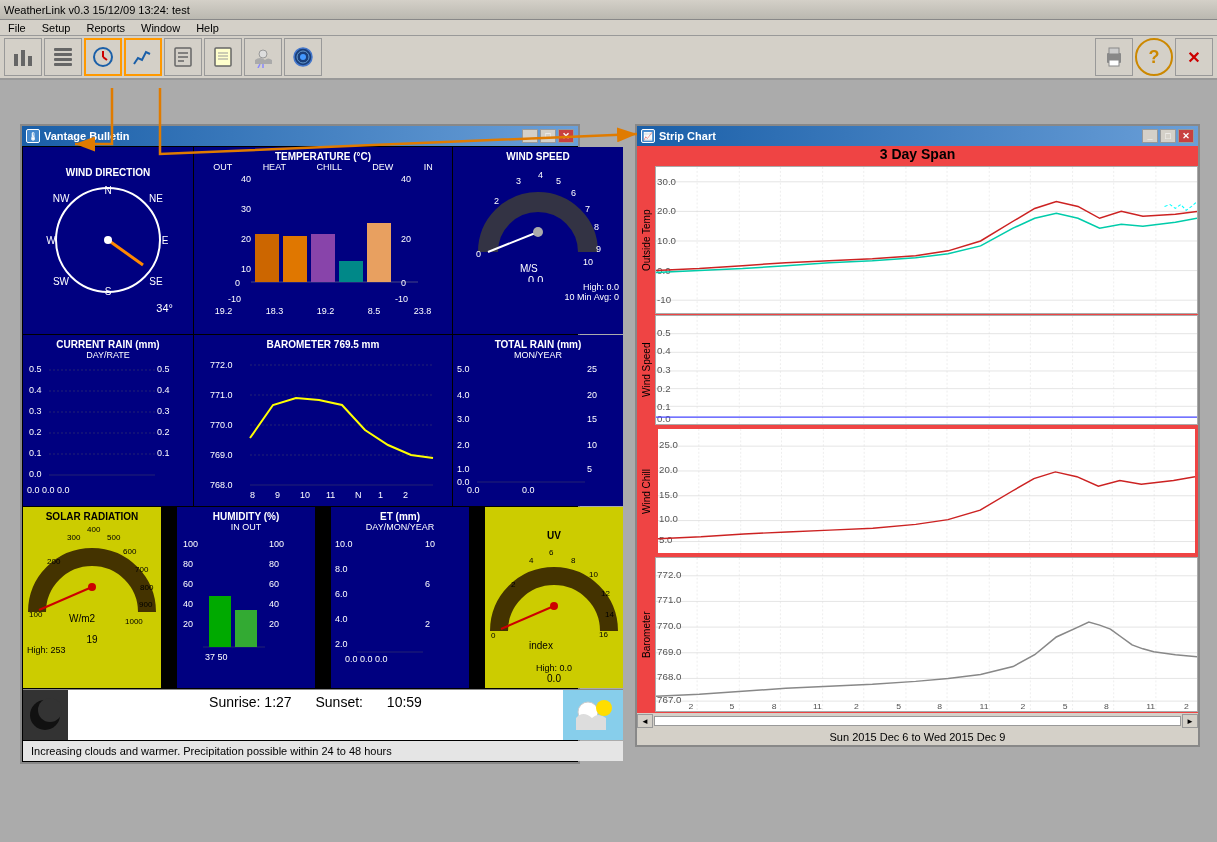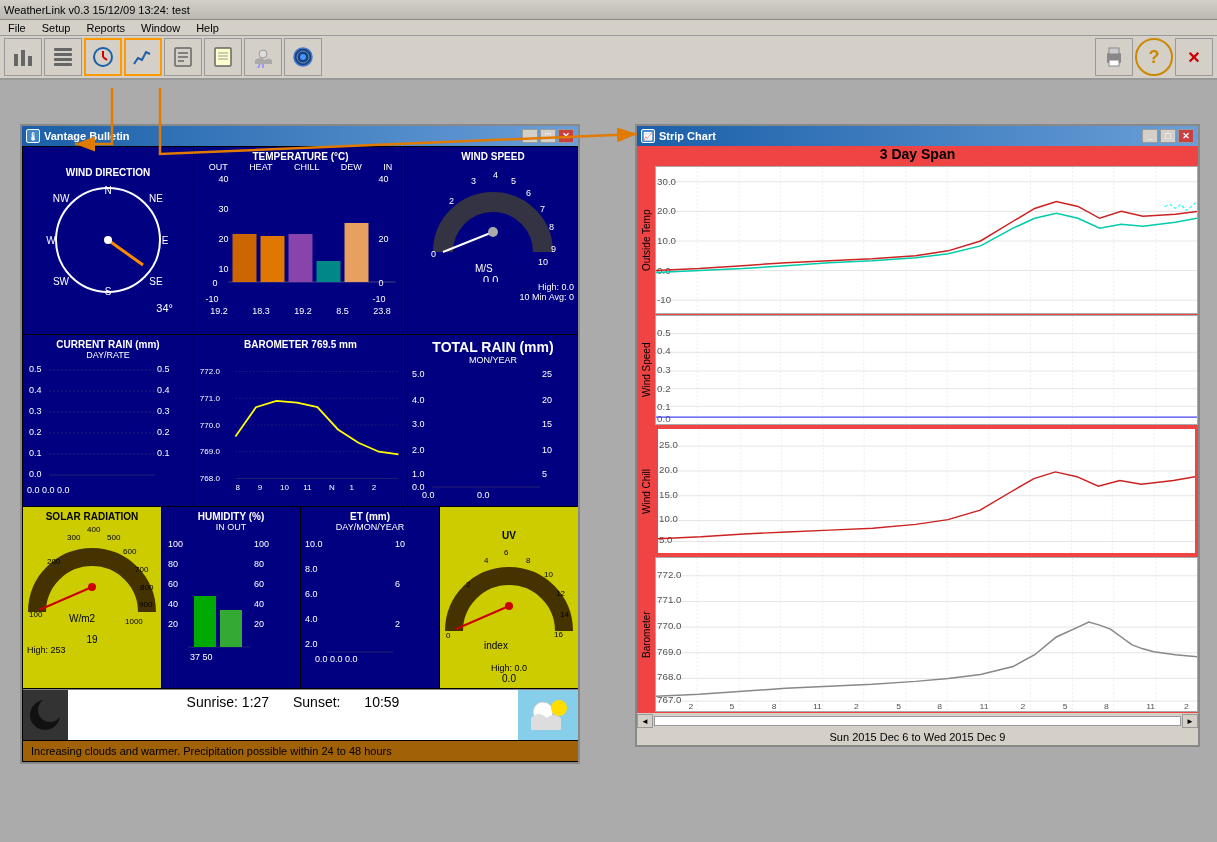--- a/index.html
+++ b/index.html
@@ -406,42 +406,42 @@
             <text x="67" y="148" fill="white" font-size="9">9</text>
             <text x="92" y="148" fill="white" font-size="9">10</text>
             <text x="118" y="148" fill="white" font-size="9">11</text>
             <text x="147" y="148" fill="white" font-size="9">N</text>
             <text x="170" y="148" fill="white" font-size="9">1</text>
             <text x="195" y="148" fill="white" font-size="9">2</text>
           </svg>
         </div>
 
         <div style="background:#000080; color:white; padding:4px;">
-          <div style="text-align:center; font-size:14px; font-weight:bold;">TOTAL RAIN (mm)</div>
+          <div style="text-align:center; font-size:10px; font-weight:bold;">TOTAL RAIN (mm)</div>
           <div style="text-align:center; font-size:9px;">MON/YEAR</div>
           <svg width="160" height="135" viewBox="0 0 160 135">
             <text x="0" y="12" fill="white" font-size="9">5.0</text>
             <text x="0" y="38" fill="white" font-size="9">4.0</text>
             <text x="0" y="62" fill="white" font-size="9">3.0</text>
             <text x="0" y="88" fill="white" font-size="9">2.0</text>
             <text x="0" y="112" fill="white" font-size="9">1.0</text>
             <text x="0" y="125" fill="white" font-size="9">0.0</text>
             <text x="130" y="12" fill="white" font-size="9">25</text>
             <text x="130" y="38" fill="white" font-size="9">20</text>
             <text x="130" y="62" fill="white" font-size="9">15</text>
             <text x="130" y="88" fill="white" font-size="9">10</text>
             <text x="130" y="112" fill="white" font-size="9">5</text>
             <line x1="20" y1="122" x2="128" y2="122" stroke="#446" stroke-width="0.5"></line>
             <text x="10" y="133" fill="white" font-size="9">0.0</text>
             <text x="65" y="133" fill="white" font-size="9">0.0</text>
           </svg>
         </div>
       </div>
 
-      <div style="display:grid; grid-template-columns:1fr 1fr 1fr 1fr; gap:1px;">
+      <div style="display:grid; grid-template-columns:1fr 1fr 1fr 1fr; gap:16px;">
 
         <div style="background:#cccc00; color:#000; padding:4px;">
           <div style="text-align:center; font-size:10px; font-weight:bold;">SOLAR RADIATION</div>
           <svg width="130" height="110" viewBox="0 0 130 110">
 
             <path d="M 10 90 A 55 55 0 0 1 120 90" fill="none" stroke="#443300" stroke-width="18"></path>
             <text x="2" y="95" fill="#000" font-size="8">100</text>
             <text x="20" y="42" fill="#000" font-size="8">200</text>
             <text x="40" y="18" fill="#000" font-size="8">300</text>
             <text x="60" y="10" fill="#000" font-size="8">400</text>
@@ -538,21 +538,21 @@
         <div style="width:60px; background:#87ceeb; display:flex; align-items:center; justify-content:center;">
           <svg width="50" height="50" viewBox="0 0 50 50">
             <circle cx="20" cy="22" r="10" fill="white" stroke="#ccc" stroke-width="1"></circle>
             <path d="M 8 28 Q 15 20 24 28 Q 30 22 38 28 L 38 40 L 8 40 Z" fill="#ddd"></path>
 
             <circle cx="36" cy="18" r="8" fill="#ffdd00"></circle>
           </svg>
         </div>
       </div>
 
-      <div style="background:#a16207; padding:4px 8px; font-size:11px;">
+      <div style="background:#e5e5e5; padding:4px 8px; font-size:11px;">
         <span>Increasing clouds and warmer.  Precipitation possible within 24 to 48 hours</span>
       </div>
     </div>
   </div>
 
   <div class="window strip-window">
     <div class="window-titlebar">
       <div class="window-titlebar-icon">📈</div>
       <span>Strip Chart</span>
       <div class="window-controls">

